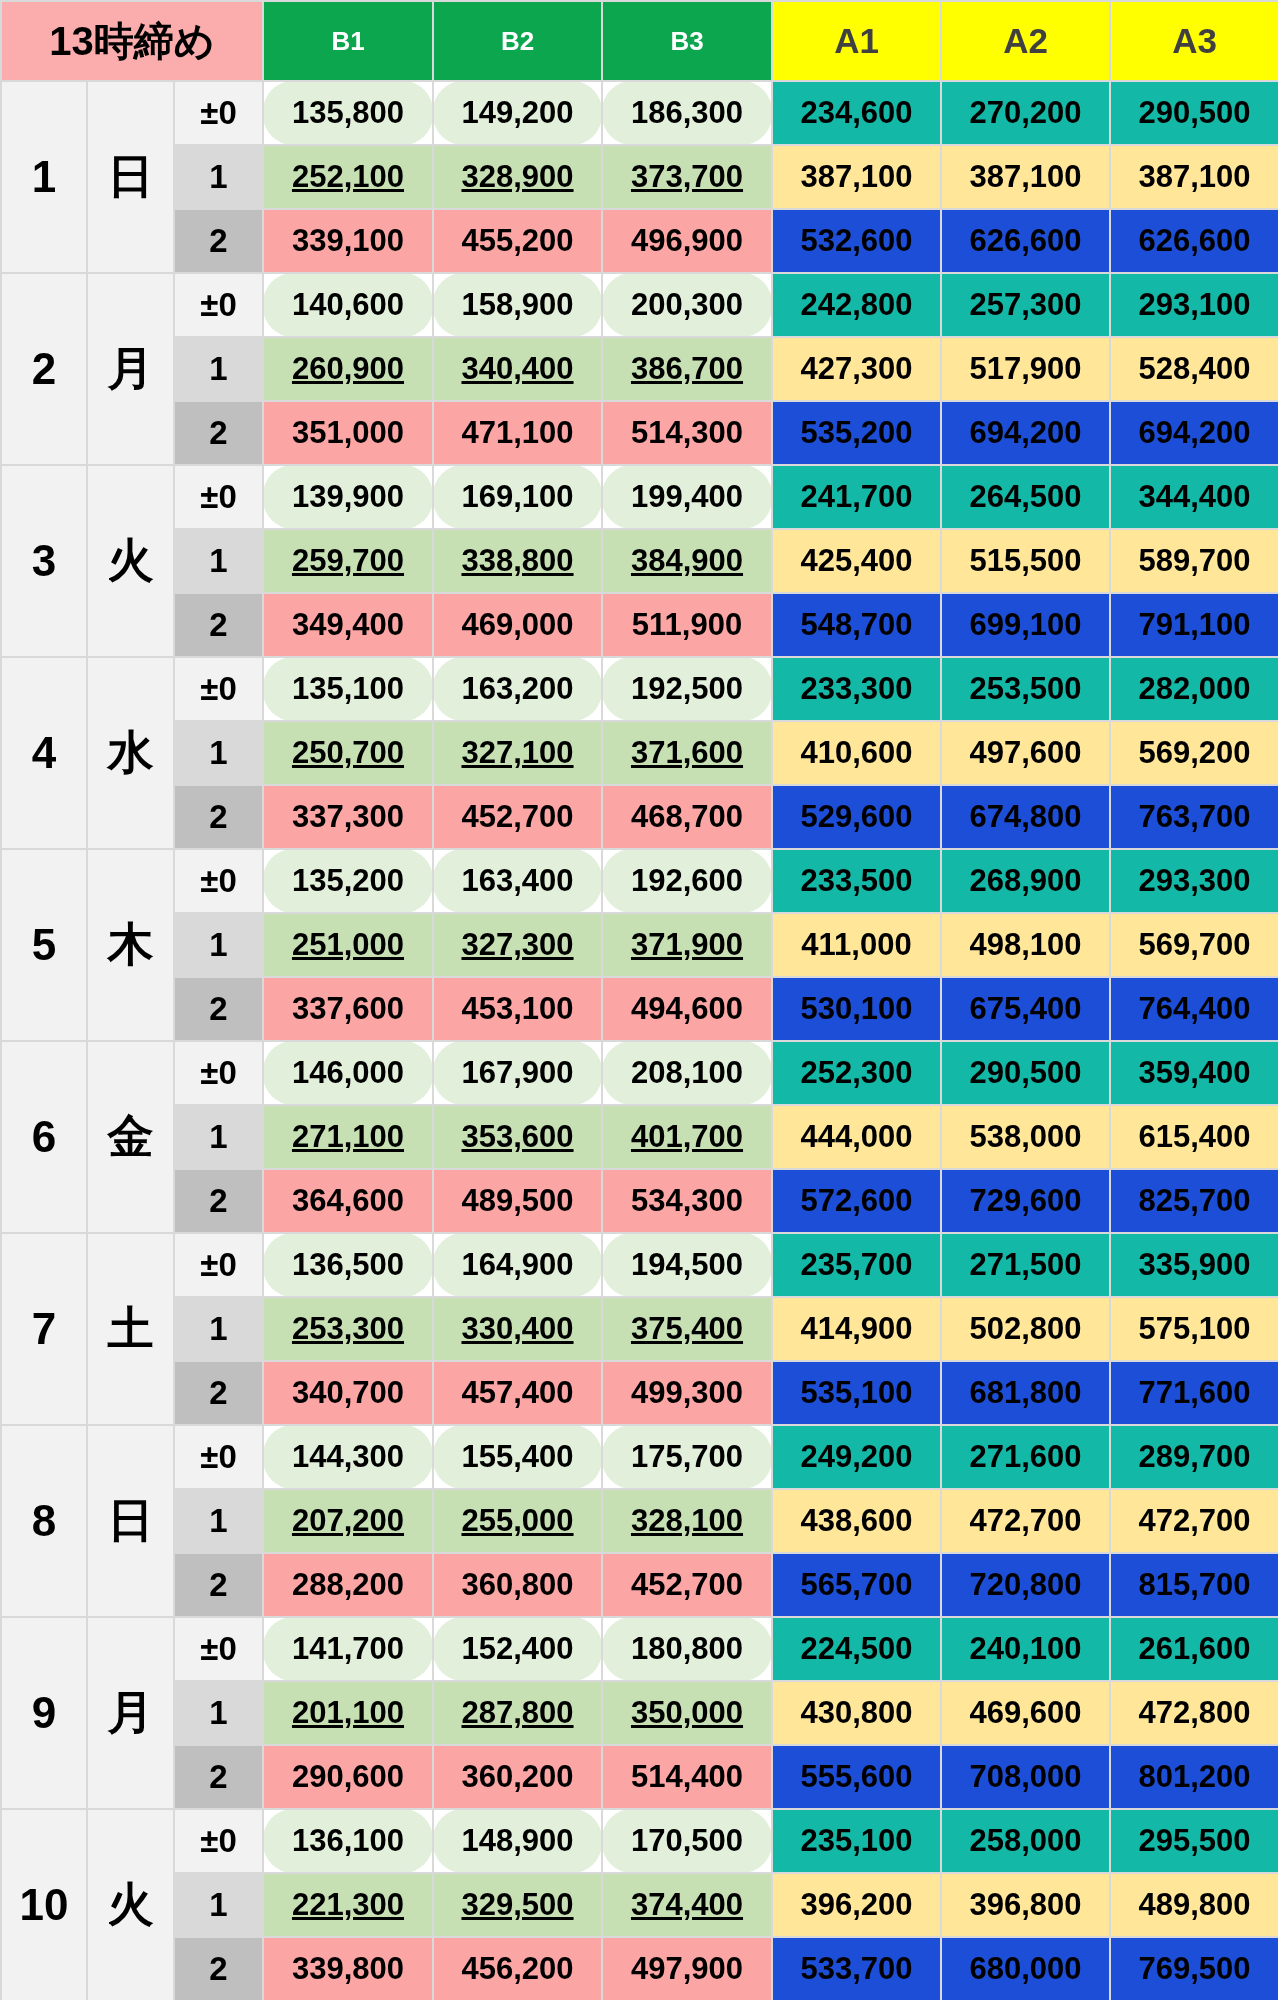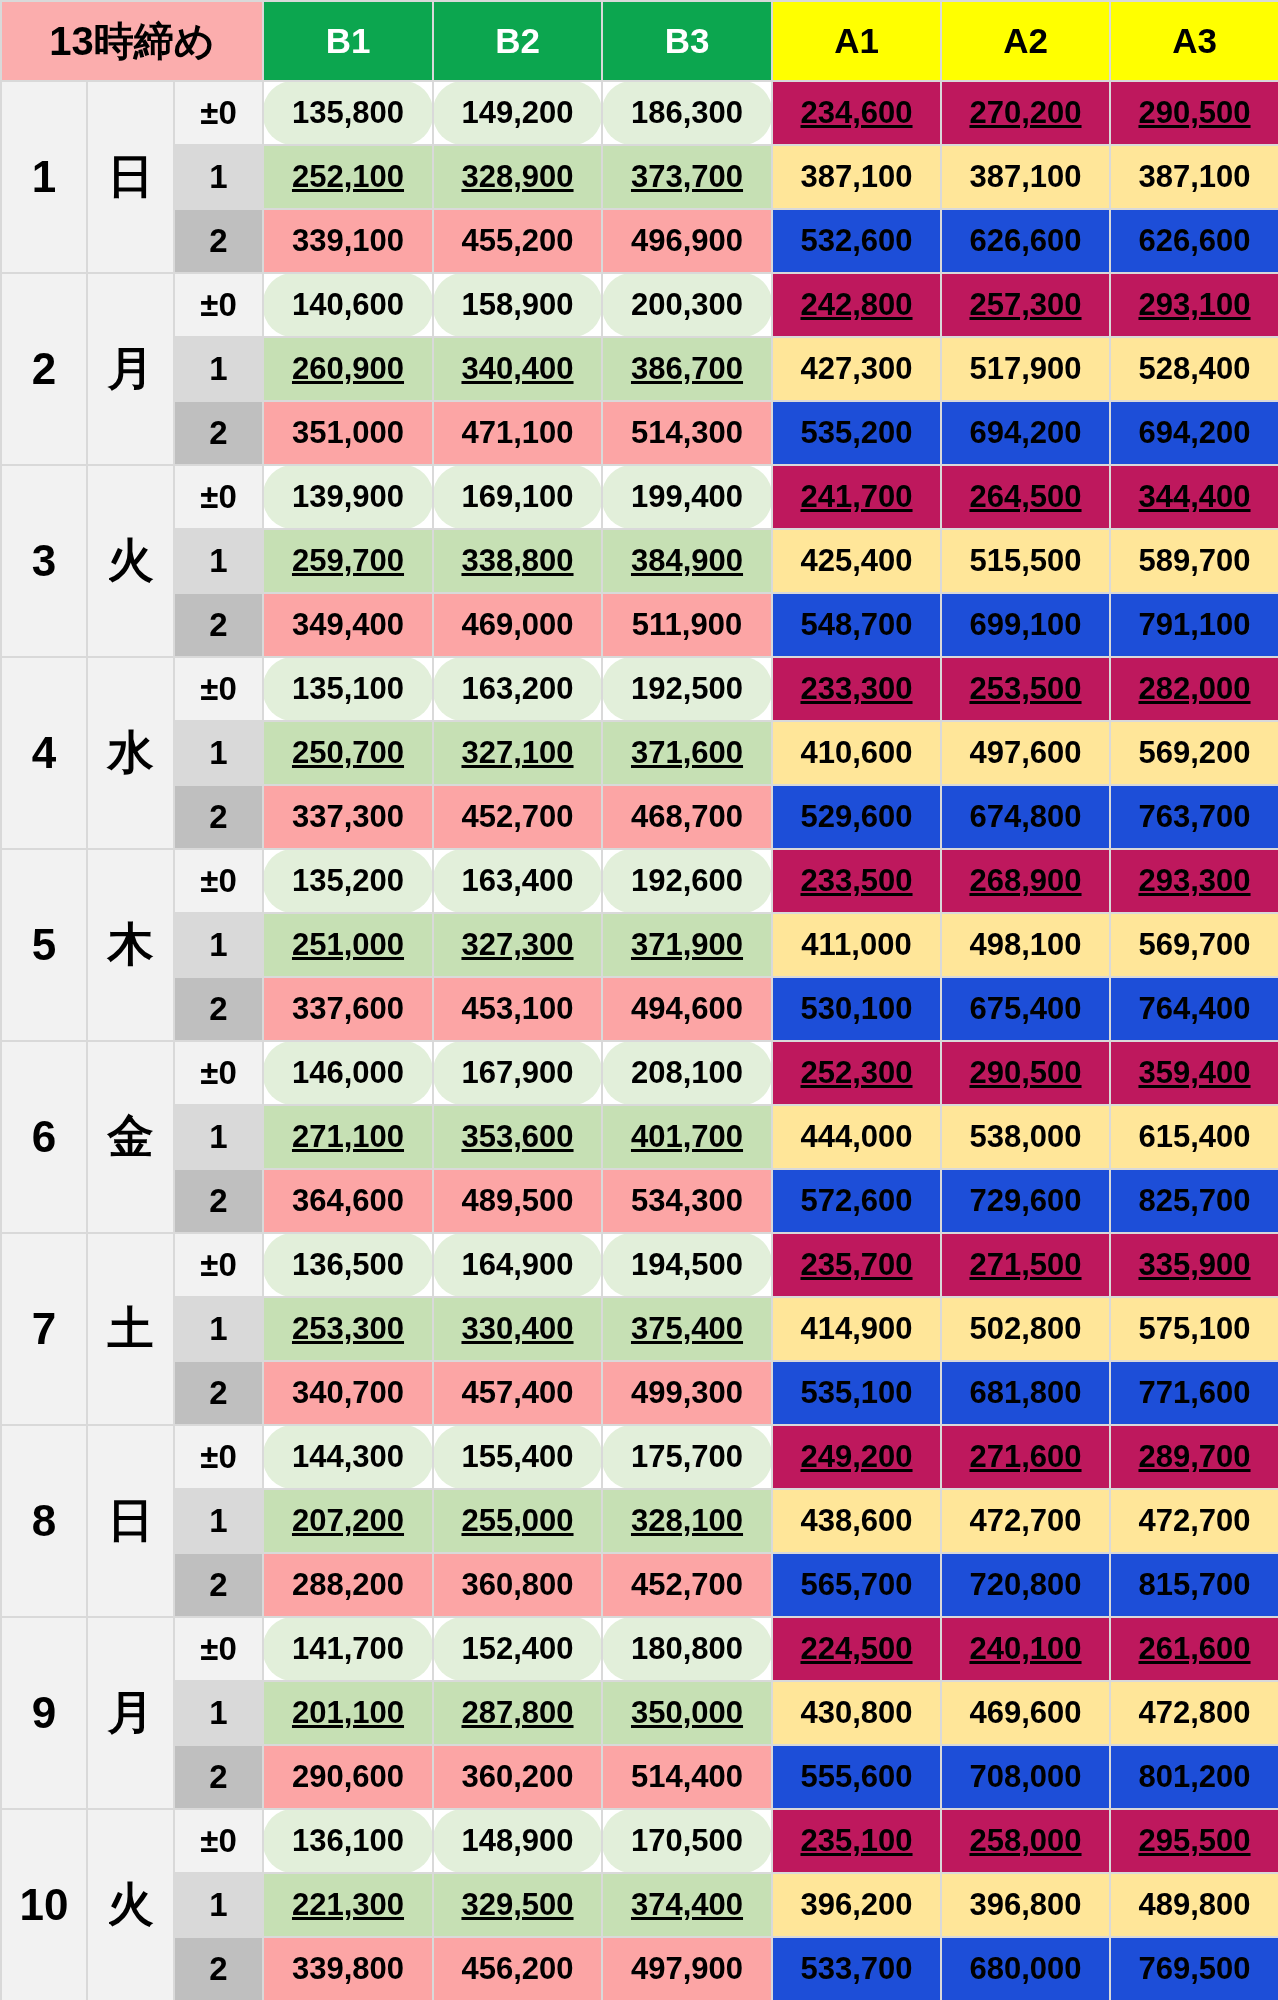--- a/index.html
+++ b/index.html
@@ -10,32 +10,32 @@
   }
   table{border-collapse:collapse;table-layout:fixed;width:1278px;}
   td,th{
     border:2px solid #d9d9d9;
     text-align:center;vertical-align:middle;
     padding:0;overflow:hidden;white-space:nowrap;
   }
   thead tr{height:80px;border-radius:23px;}
   tbody tr{height:64px;}
   .title-cell{background:#FBADAD;font-size:40px;}
-  .b-head{background:#0CA64F;color:#ffffff;font-size:35px;}
-  .a-head{background:#FFFF00;color:#000000;font-size:35px;}
+  .b-head{background:#0CA64F;color:#ffffff;font-size:26px;}
+  .a-head{background:#FFFF00;color:#404040;font-size:35px;}
   .daynum{background:#F2F2F2;font-size:44px;}
   .dayname{background:#F2F2F2;font-size:46px;}
   .lab{font-size:33px;}
   .s0{background:#F2F2F2;}
   .s1{background:#D9D9D9;}
   .s2{background:#BFBFBF;}
   .b0{background:#E2EFDA;border-radius:30px;}
   .b1{background:#C6E0B4;text-decoration:underline;}
   .b2{background:#fca5a5;}
-  .a0{background:#be185d;text-decoration:underline;}
+  .a0{background:#14b8a6;}
   .a1{background:#FFE699;}
   .a2{background:#1d4ed8;}
   td.val{font-size:31px;}
 </style>
 </head>
 <body>
 
 <table>
   <colgroup>
     <col style="width:86px">

